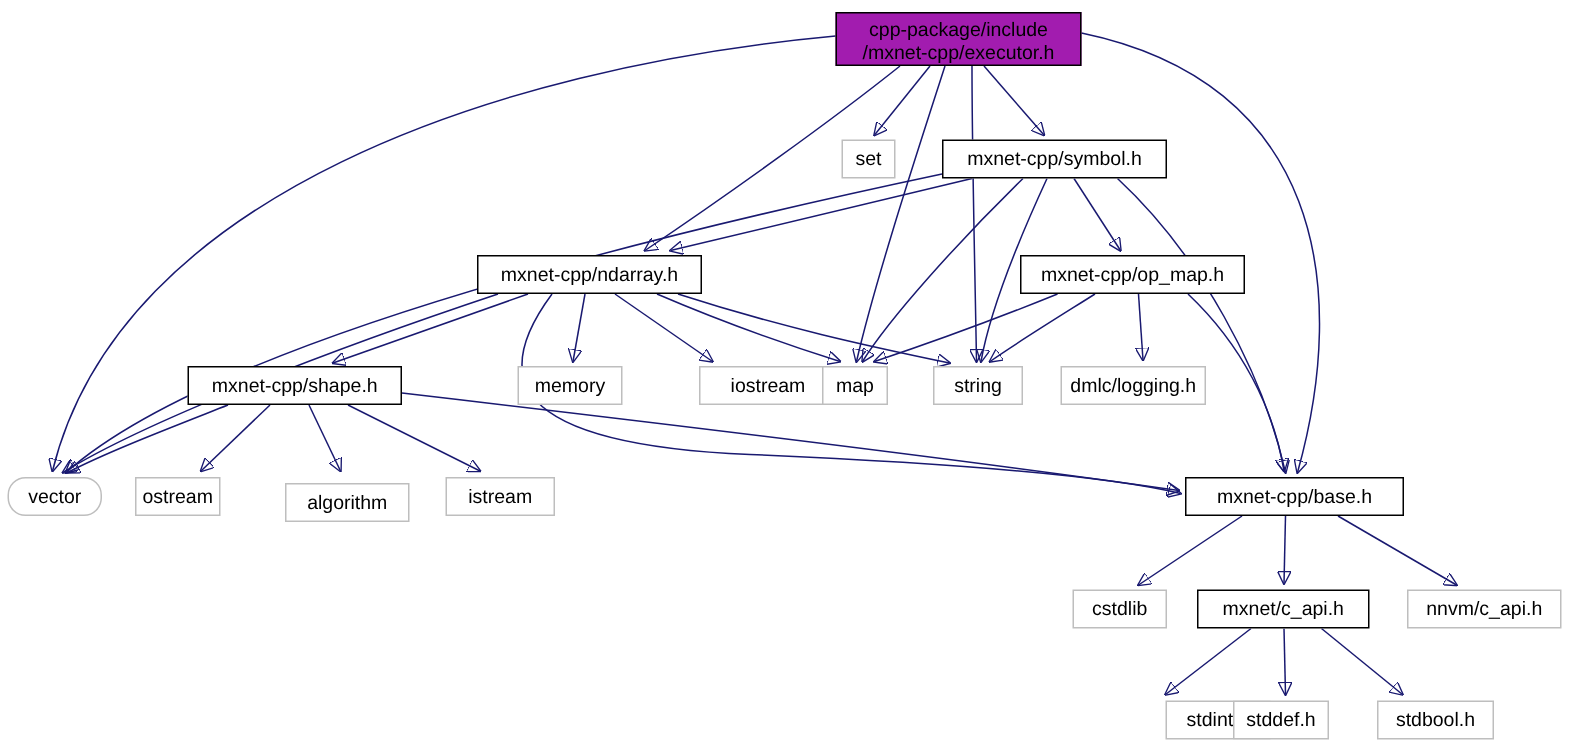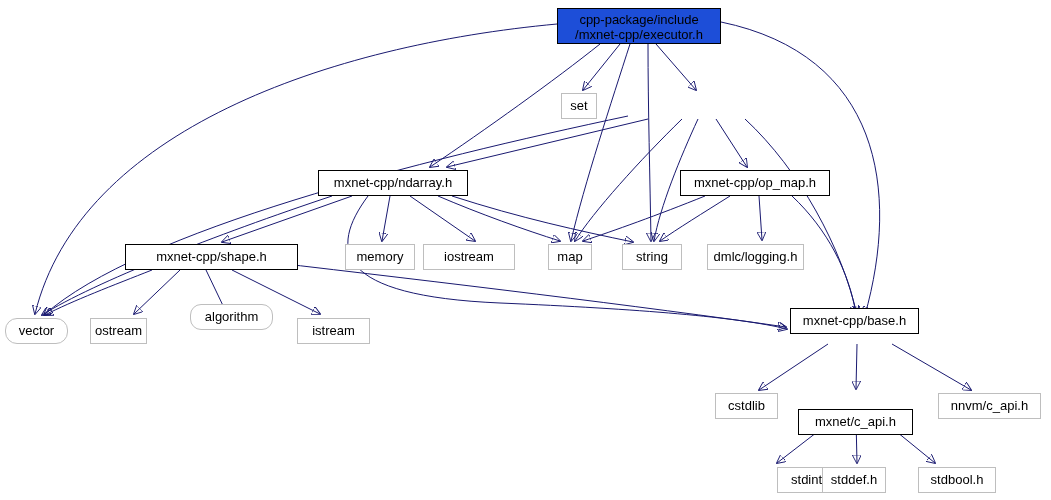--- a/index.html
+++ b/index.html
@@ -21,21 +21,21 @@
     font-size:13px;
     color:#000;
     background:#fff;
     border:1px solid #BEBEBE;
     white-space:nowrap;
     overflow:hidden;
   }
   .node.internal { border-color:#000; }
   .node.root {
     border-color:#000;
-    background:#1d4ed8;
+    background:#a21caf;
     height:36px;
     line-height:normal;
     padding-top:3px;
   }
   .node.root div { line-height:15px; font-size:13px; }
 </style>
 </head>
 <body>
 
 <div class="canvas">
@@ -82,38 +82,39 @@
     <path d="M856,419 L857,463" marker-end="url(#arrow)"></path>
     <path d="M881,419 L935,463" marker-end="url(#arrow)"></path>
   </svg>
 
   <div class="node root" style="left:557px;top:8px;width:164px;">
     <div>cpp-package/include</div>
     <div>/mxnet-cpp/executor.h</div>
   </div>
 
   <div class="node external" style="left:561px;top:93px;width:36px;text-align:center;">set</div>
+  <div class="node internal" style="left:628px;top:93px;width:150px;">mxnet-cpp/symbol.h</div>
 
   <div class="node internal" style="left:318px;top:170px;width:150px;">mxnet-cpp/ndarray.h</div>
   <div class="node internal" style="left:680px;top:170px;width:150px;">mxnet-cpp/op_map.h</div>
 
-  <div class="node internal" style="left:125px;top:244px;width:173px;">mxnet-cpp/shape.h</div>
+  <div class="node internal" style="left:125px;top:244px;width:143px;">mxnet-cpp/shape.h</div>
   <div class="node external" style="left:345px;top:244px;width:70px;">memory</div>
-  <div class="node external" style="left:423px;top:244px;width:92px;">iostream</div>
+  <div class="node external" style="left:466px;top:244px;width:92px;">iostream</div>
   <div class="node external" style="left:548px;top:244px;width:44px;">map</div>
   <div class="node external" style="left:622px;top:244px;width:60px;">string</div>
   <div class="node external" style="left:707px;top:244px;width:97px;">dmlc/logging.h</div>
 
   <div class="node external" style="left:5px;top:318px;width:63px;border-radius:12px;">vector</div>
   <div class="node external" style="left:90px;top:318px;width:57px;">ostream</div>
-  <div class="node external" style="left:190px;top:304px;width:83px;border-radius:11px;">algorithm</div>
+  <div class="node external" style="left:190px;top:322px;width:83px;">algorithm</div>
   <div class="node external" style="left:297px;top:318px;width:73px;">istream</div>
-  <div class="node internal" style="left:790px;top:308px;width:129px;">mxnet-cpp/base.h</div>
+  <div class="node internal" style="left:790px;top:318px;width:146px;">mxnet-cpp/base.h</div>
 
   <div class="node external" style="left:715px;top:393px;width:63px;">cstdlib</div>
-  <div class="node internal" style="left:798px;top:393px;width:115px;margin-top:16px;">mxnet/c_api.h</div>
+  <div class="node internal" style="left:798px;top:393px;width:115px;">mxnet/c_api.h</div>
   <div class="node external" style="left:938px;top:393px;width:103px;">nnvm/c_api.h</div>
 
   <div class="node external" style="left:729px;top:467px;width:70px;margin-left:48px;">stdint.h</div>
   <div class="node external" style="left:822px;top:467px;width:64px;">stddef.h</div>
   <div class="node external" style="left:918px;top:467px;width:78px;">stdbool.h</div>
 
 </div>
 
 </body></html>

